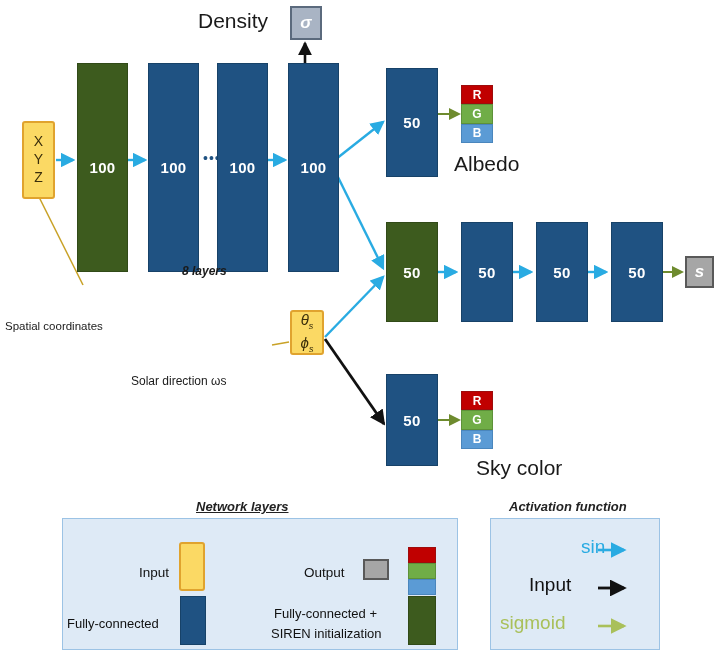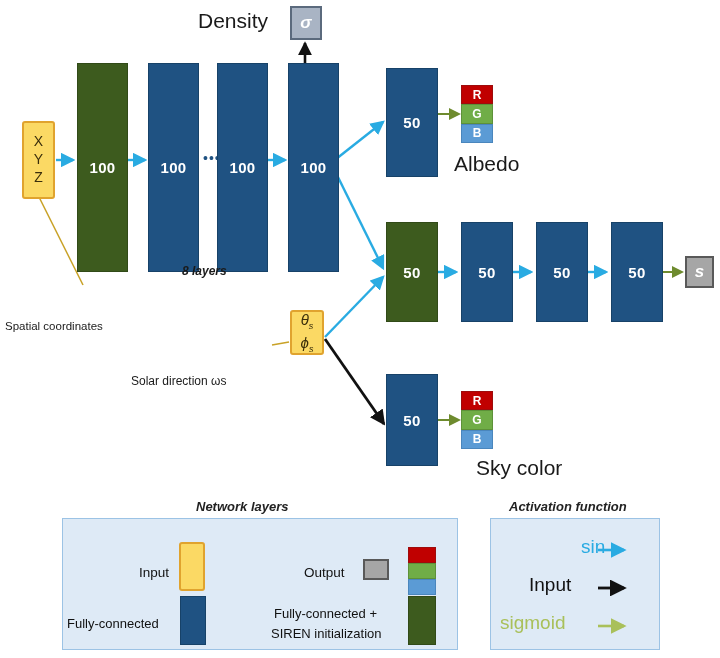--- a/index.html
+++ b/index.html
@@ -168,21 +168,21 @@
   <div class="abs lbl small" style="left:131px;top:342px;font-size:12px;">Solar direction ωs</div>
 
   <div class="abs layer blue" style="left:386px;top:374px;width:52px;height:92px;">50</div>
   <div class="abs rgb" style="left:461px;top:391px;width:32px;height:58px;">
     <div class="r">R</div>
     <div class="g">G</div>
     <div class="b">B</div>
   </div>
   <div class="abs lbl big" style="left:476px;top:456px;">Sky color</div>
 
-  <div class="abs lbl title" style="left:196px;top:499px;">Network layers</div>
+  <div class="abs lbl title" style="left:196px;top:499px;text-decoration:underline;">Network layers</div>
   <div class="abs legendbox" style="left:62px;top:518px;width:396px;height:132px;">
     <div class="abs lg-txt" style="left:76px;top:46px;">Input</div>
     <div class="abs inputbox" style="left:116px;top:23px;width:26px;height:49px;"></div>
 
     <div class="abs lg-txt" style="left:241px;top:46px;">Output</div>
     <div class="abs" style="left:300px;top:40px;width:26px;height:21px;background:#A6A6A6;border:2px solid #595959;"></div>
     <div class="abs rgb" style="left:345px;top:28px;width:28px;height:48px;">
       <div class="r"></div>
       <div class="g"></div>
       <div class="b"></div>

